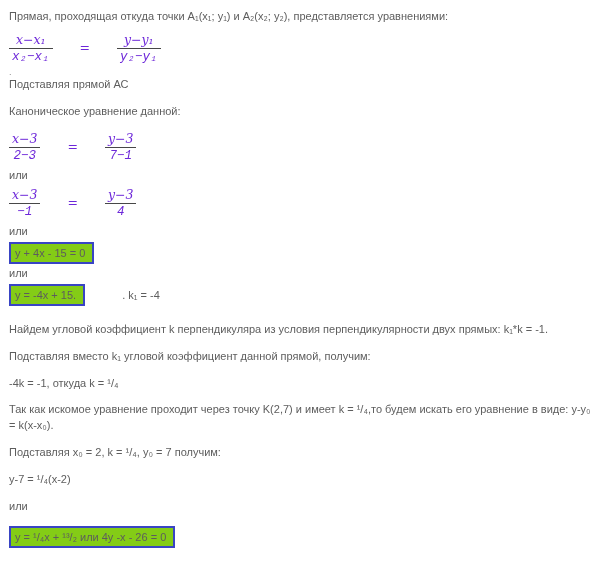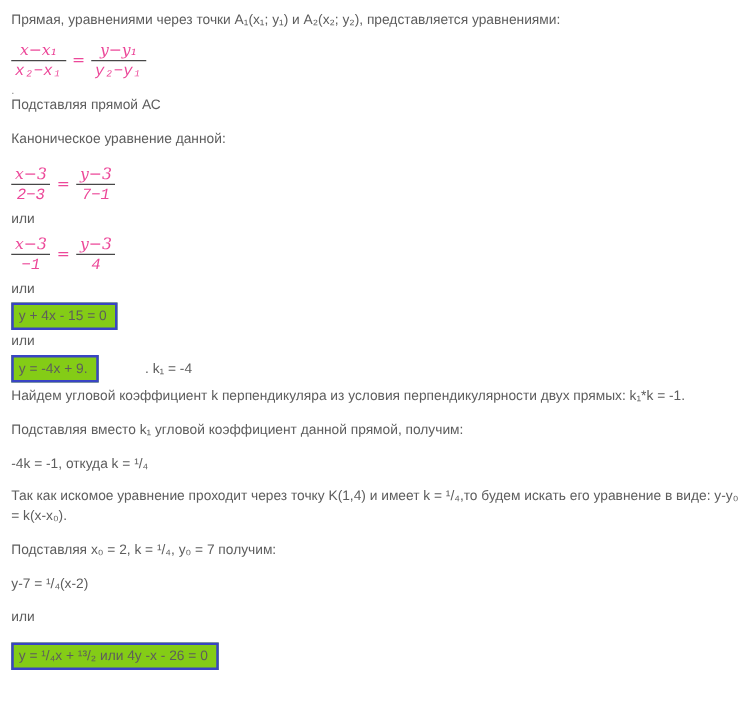--- a/index.html
+++ b/index.html
@@ -33,24 +33,25 @@
     font-size: 9px;
     color: #8a8a8a;
     line-height: 6px;
     margin: 0 0 2px 0;
   }
   
   .math {
     font-family: "DejaVu Serif", "Liberation Serif", serif;
     font-style: italic;
     font-size: 12.5px;
-    color: #ec4899;
+    color: #6d28d9;
     margin: 3px 0 5px 0;
     display: flex;
     align-items: center;
+    gap: 22px;
   }
   .frac {
     display: inline-block;
     text-align: center;
     vertical-align: middle;
   }
   .frac .num {
     display: block;
     padding: 0 3px 1px 3px;
     border-bottom: 1px solid #474747;
@@ -75,29 +76,29 @@
   }
   .box-row {
     margin: 2px 0;
     display: flex;
     align-items: center;
   }
   .side-note {
     margin-left: 37px;
   }
   .gap-lg {
-    margin-top: 4px;
+    margin-top: 16px;
   }
 </style>
 </head>
 <body>
 
 <div>
 
-  <p>Прямая, уравнениями через точки A₁(x₁; y₁) и A₂(x₂; y₂), представляется уравнениями:</p>
+  <p>Прямая, проходящая откуда точки A₁(x₁; y₁) и A₂(x₂; y₂), представляется уравнениями:</p>
 
   <div class="math">
     <span class="frac">
       <span class="num">x−x₁</span>
       <span class="den">x₂−x₁</span>
     </span>
     <span class="eqs">=</span>
     <span class="frac">
       <span class="num">y−y₁</span>
       <span class="den">y₂−y₁</span>
@@ -138,31 +139,31 @@
 
   <p class="tight">или</p>
 
   <div class="box-row">
     <span class="boxed">y + 4x - 15 = 0</span>
   </div>
 
   <p class="tight">или</p>
 
   <div class="box-row">
-    <span class="boxed">y = -4x + 9.</span>
+    <span class="boxed">y = -4x + 15.</span>
     <span class="side-note">. k₁ = -4</span>
   </div>
 
   <p class="gap-lg">Найдем угловой коэффициент k перпендикуляра из условия перпендикулярности двух прямых: k₁*k = -1.</p>
 
   <p class="para">Подставляя вместо k₁ угловой коэффициент данной прямой, получим:</p>
 
   <p class="para">-4k = -1, откуда k = ¹/₄</p>
 
-  <p class="para">Так как искомое уравнение проходит через точку K(1,4) и имеет k = ¹/₄,то будем искать его уравнение в виде: y-y₀ = k(x-x₀).</p>
+  <p class="para">Так как искомое уравнение проходит через точку K(2,7) и имеет k = ¹/₄,то будем искать его уравнение в виде: y-y₀ = k(x-x₀).</p>
 
   <p class="para">Подставляя x₀ = 2, k = ¹/₄, y₀ = 7 получим:</p>
 
   <p class="para">y-7 = ¹/₄(x-2)</p>
 
   <p class="para">или</p>
 
   <div class="box-row">
     <span class="boxed">y = ¹/₄x + ¹³/₂ или 4y -x - 26 = 0</span>
   </div>

